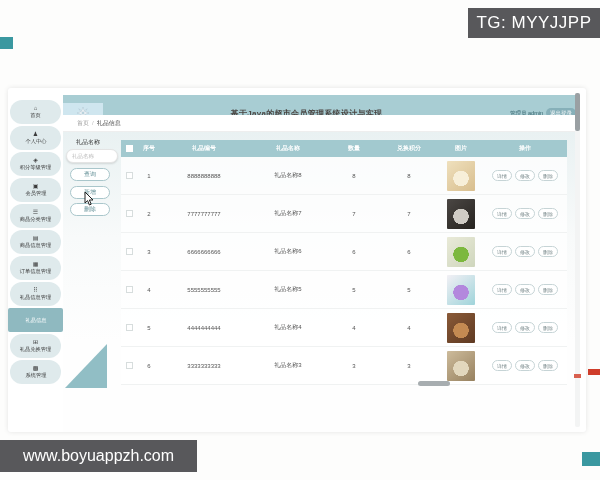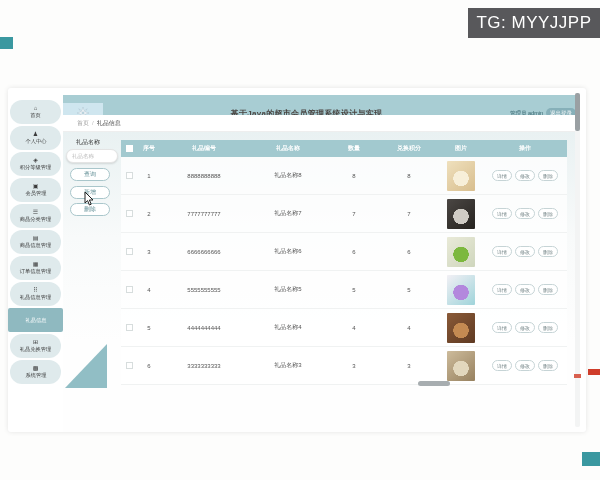--- a/index.html
+++ b/index.html
@@ -333,14 +333,15 @@
 
   <div class="red-bar1"></div>
   <div class="red-bar2"></div>
 
   <div class="cursor">
     <svg width="11" height="14" viewBox="0 0 11 14">
       <path d="M1 0 L1 11 L3.6 8.6 L5.4 13 L7.2 12.2 L5.4 8 L9 8 Z" fill="#fff" stroke="#222" stroke-width="1"></path>
     </svg>
   </div>
 
+  <div class="site-badge">www.boyuappzh.com</div>
   <div class="sq-br"></div>
 </div>
 
 </body></html>

